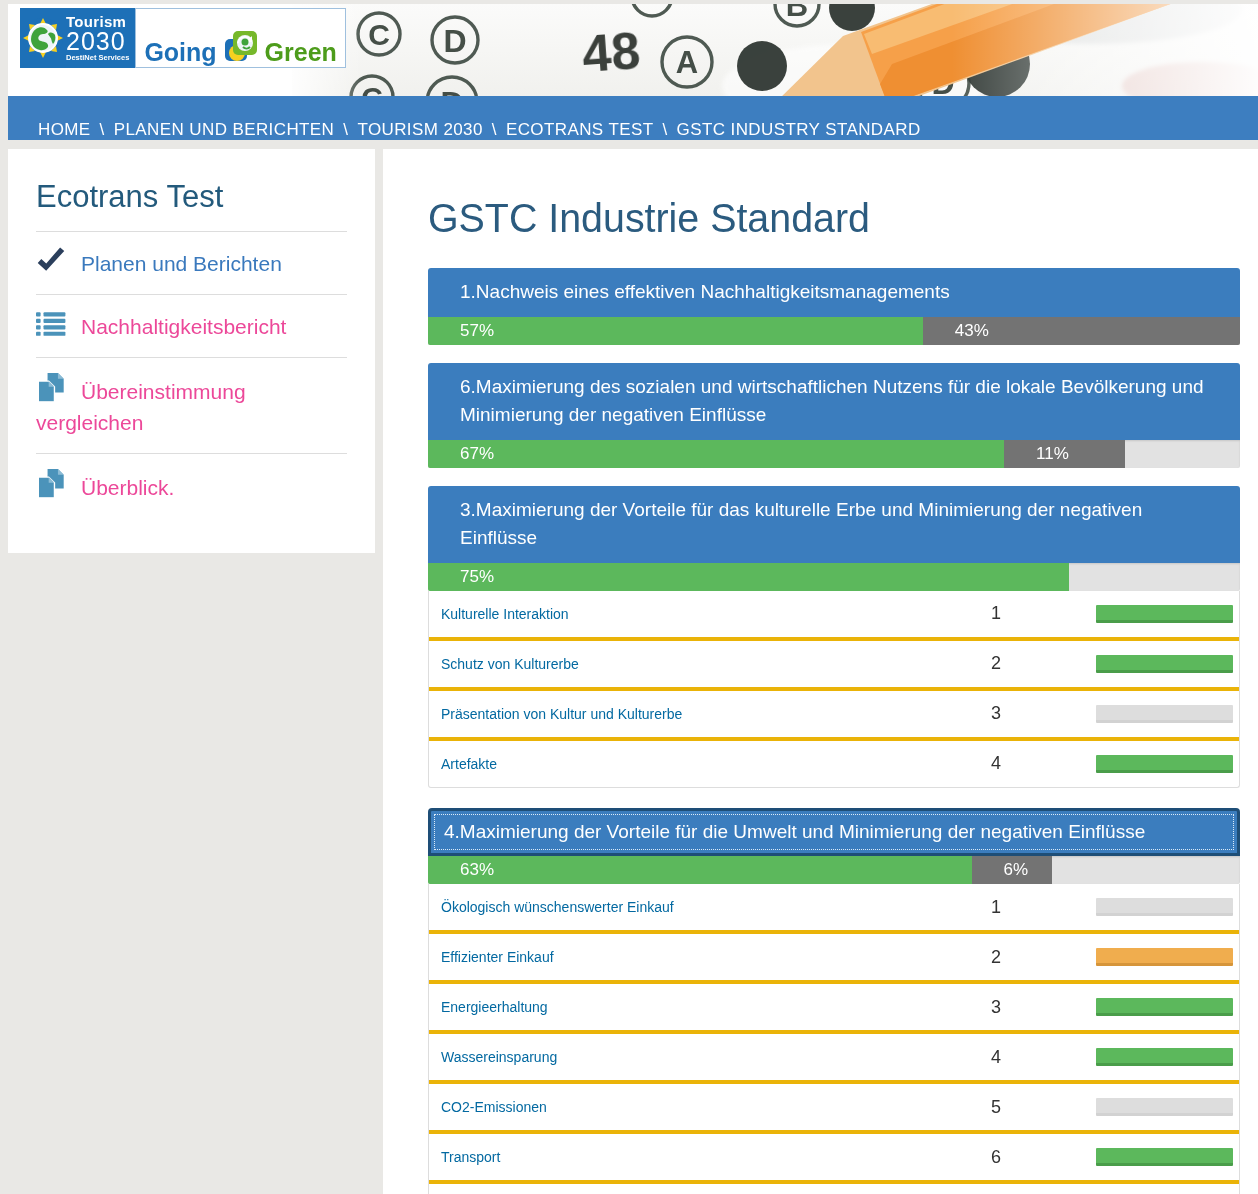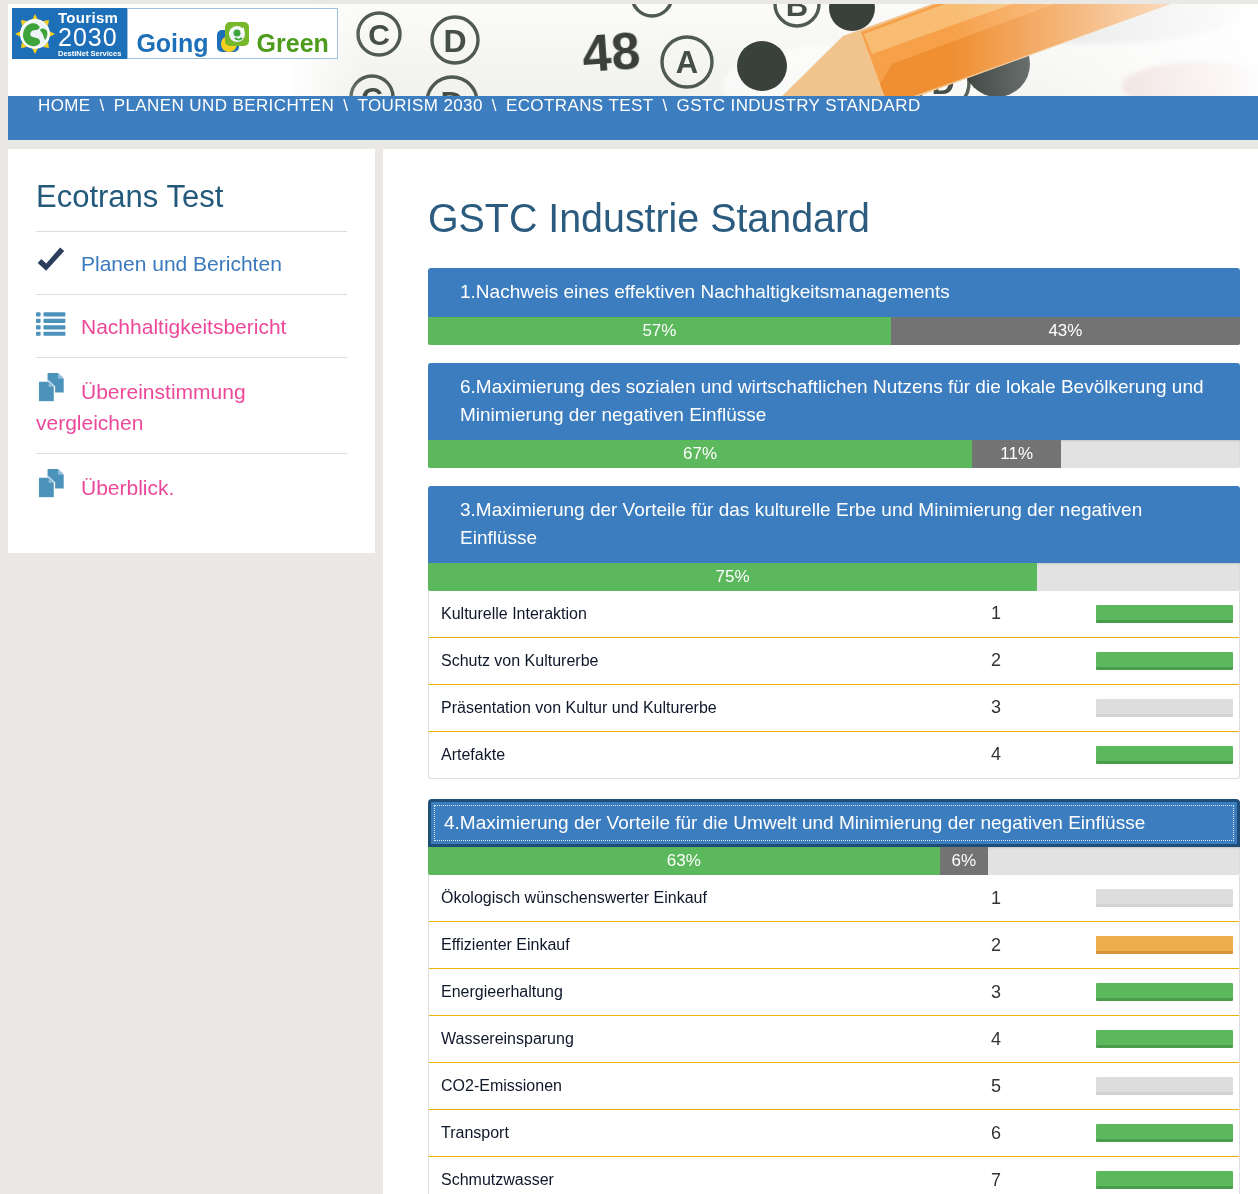--- a/index.html
+++ b/index.html
@@ -6,38 +6,38 @@
   body{
     width:1258px;height:1194px;overflow:hidden;
     background:#e9e8e5;
     font-family:"Liberation Sans",sans-serif;
     -webkit-font-smoothing:antialiased;
   }
   .page{padding:4px 0 0 8px;}
 
   
   .top{height:92px;background:#fff;position:relative;}
-  .logo-wrap{position:absolute;left:4px;top:4px;display:flex;align-items:stretch;height:51px;z-index:3;}
+  .logo-wrap{position:absolute;left:12px;top:4px;display:flex;align-items:stretch;height:60px;z-index:3;}
   .logo-blue{background:#1d70b7;display:flex;align-items:center;padding:2px 6px 2px 2px;}
   .logo-globe{width:42px;height:42px;margin-right:2px;}
   .logo-texts{color:#fff;line-height:1;}
   .logo-tourism{font-size:15px;font-weight:bold;letter-spacing:.3px;}
   .logo-year{font-size:25px;font-weight:normal;letter-spacing:1px;}
   .logo-services{font-size:7.5px;font-weight:bold;}
   .logo-white{background:#fff;border:1px solid #9fc0de;display:flex;align-items:flex-end;padding:0 8px;}
   .logo-going{color:#1d70b7;font-size:25px;font-weight:bold;}
   .gg-icon{width:40px;height:40px;margin:0 4px;}
   .logo-green{color:#4d9c1b;font-size:25px;font-weight:bold;}
   .banner{position:absolute;top:0;left:284px;right:0;height:92px;overflow:hidden;}
   .banner svg{display:block;width:100%;height:92px;}
 
   
   .breadcrumb{
     height:44px;background:#3d7ec0;color:#fff;
-    display:flex;align-items:flex-start;padding-left:30px;
+    display:flex;align-items:flex-end;padding-left:30px;
     font-size:17px;letter-spacing:.4px;
   }
   .crumb{cursor:pointer;white-space:nowrap;}
   .crumb-sep{margin:0 9px;}
 
   
   .content{display:flex;align-items:flex-start;margin-top:9px;}
   .sidebar{
     width:367px;box-sizing:border-box;background:#fff;
     padding:24px 28px 34px 28px;flex:none;
@@ -64,27 +64,27 @@
   .panel.focused{margin-top:20px;}
   .panel.focused .panel-header{
     border:3px solid #1e4e77;border-radius:4px 4px 0 0;
     outline:1px dotted #dcebf8;outline-offset:-7px;padding:7px 13px;
   }
   .progress{
     display:flex;height:28px;background:#e2e2e2;
     box-shadow:inset 0 1px 2px rgba(0,0,0,.12);
     font-size:17px;color:#fff;border-radius:0 0 2px 2px;overflow:hidden;
   }
-  .seg{display:flex;align-items:center;justify-content:center;height:100%;flex:none;}
+  .seg{display:flex;align-items:center;justify-content:flex-start;height:100%;flex:none;padding-left:32px;}
   .seg.green{background:#5cb85c;}
   .seg.orange{background:#737373;}
   .rows{border:1px solid #ddd;border-top:none;border-radius:0 0 3px 3px;background:#fff;}
-  .row{display:flex;align-items:center;padding:11px 6px 11px 12px;border-top:1px solid #eab308;min-height:24px;}
+  .row{display:flex;align-items:center;padding:11px 6px 11px 12px;border-top:4px solid #eab308;min-height:24px;}
   .row:first-child{border-top:none;}
-  .row-label{flex:1;color:#0f172a;font-size:16px;cursor:pointer;text-decoration:none;}
+  .row-label{flex:1;color:#0369a1;font-size:14px;cursor:pointer;text-decoration:none;}
   .row-num{width:60px;text-align:center;color:#333;font-size:18px;}
   .row-bar{width:137px;height:15px;margin-left:70px;border-radius:1px;}
   .row-bar.green{background:#5cb85c;border-bottom:3px solid #4a9d4a;}
   .row-bar.orange{background:#f0ad4e;border-bottom:3px solid #d6953a;}
   .row-bar.gray{background:#ddd;border-bottom:3px solid #d2d2d2;}
 </style>
 </head>
 <body>
 
 <div class="page">

